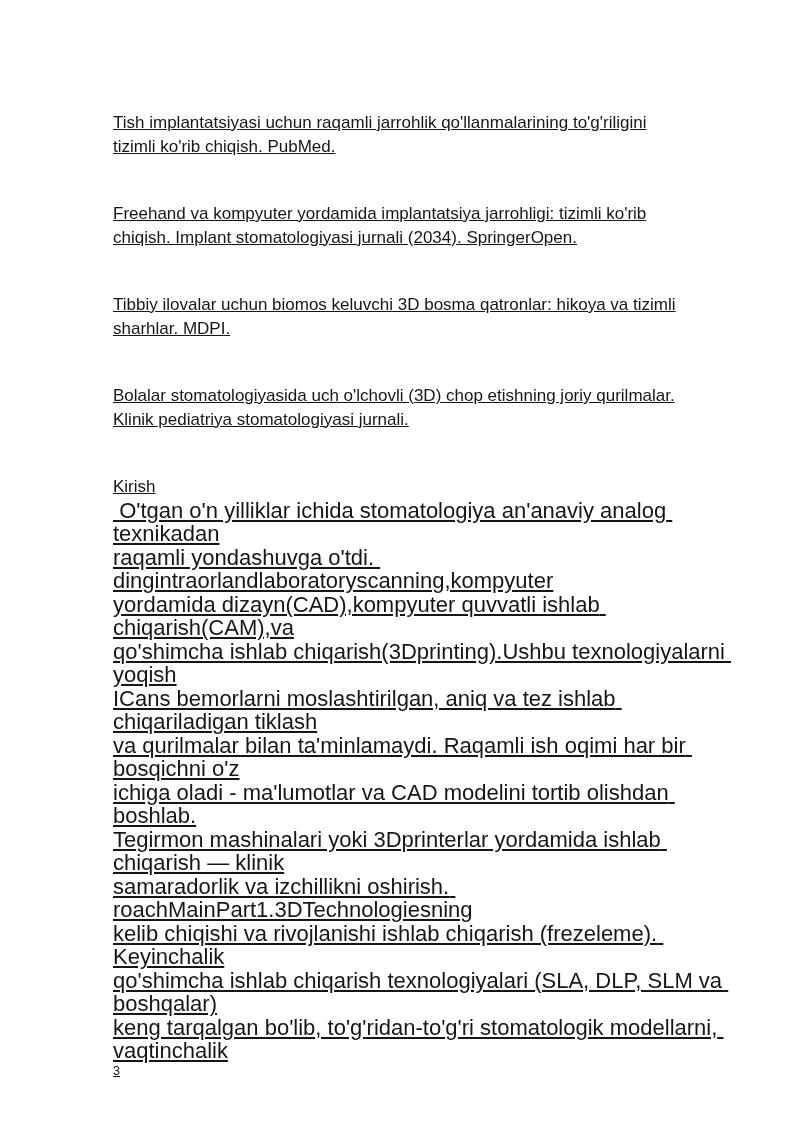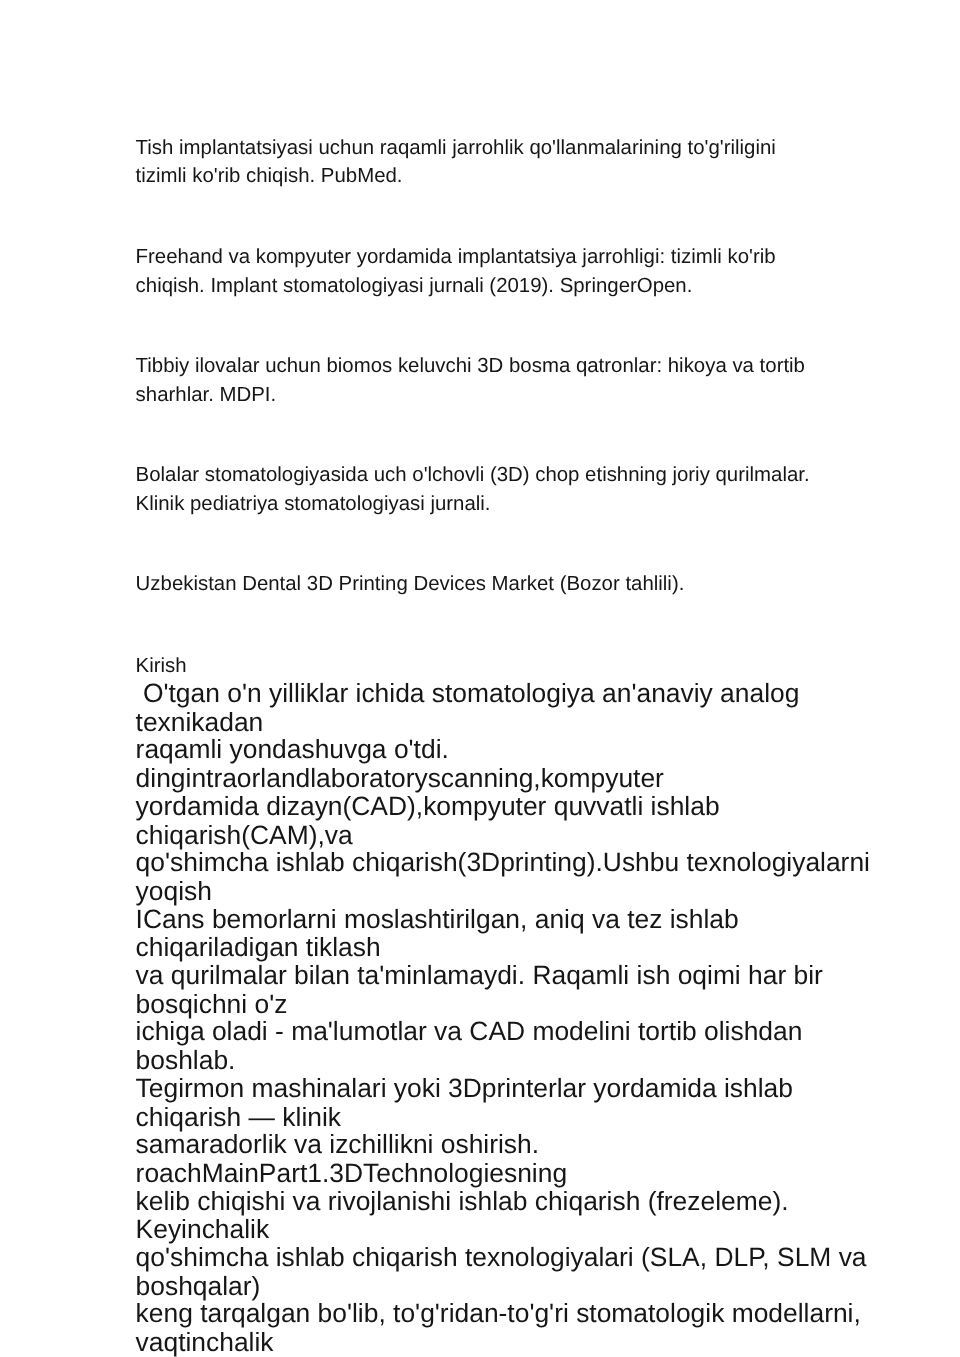--- a/index.html
+++ b/index.html
@@ -14,20 +14,21 @@
     position: relative;
     font-family: "Liberation Sans", "DejaVu Sans", sans-serif;
     color: #161616;
   }
   .page {
     box-sizing: border-box;
     width: 800px;
     height: 1004px;
     padding: 111px 70px 0 113px;
     background: #ffffff;
+    text-decoration: underline;
   }
   .para {
     font-size: 17px;
     line-height: 23.5px;
     margin: 0 0 44px 0;
     white-space: pre-wrap;
     letter-spacing: 0;
   }
   .section {
     margin-top: 15px;
@@ -51,26 +52,25 @@
     margin-top: 1px;
   }
 </style>
 </head>
 <body>
 
 <main class="page">
   <div class="para">Tish implantatsiyasi uchun raqamli jarrohlik qo'llanmalarining to'g'riligini
 tizimli ko'rib chiqish. PubMed.</div>
   <div class="para">Freehand va kompyuter yordamida implantatsiya jarrohligi: tizimli ko'rib
-chiqish. Implant stomatologiyasi jurnali (2019). SpringerOpen.</div>
-  <div class="para">Tibbiy ilovalar uchun biomos keluvchi 3D bosma qatronlar: hikoya va tortib
+chiqish. Implant stomatologiyasi jurnali (2034). SpringerOpen.</div>
+  <div class="para">Tibbiy ilovalar uchun biomos keluvchi 3D bosma qatronlar: hikoya va tizimli
 sharhlar. MDPI.</div>
   <div class="para">Bolalar stomatologiyasida uch o'lchovli (3D) chop etishning joriy qurilmalar.
 Klinik pediatriya stomatologiyasi jurnali.</div>
-  <div class="para">Uzbekistan Dental 3D Printing Devices Market (Bozor tahlili).</div>
 
   <section class="section">
     <div class="section-heading">Kirish</div>
     <div class="section-body"> O'tgan o'n yilliklar ichida stomatologiya an'anaviy analog texnikadan
 raqamli yondashuvga o'tdi. dingintraorlandlaboratoryscanning,kompyuter
 yordamida dizayn(CAD),kompyuter quvvatli ishlab chiqarish(CAM),va
 qo'shimcha ishlab chiqarish(3Dprinting).Ushbu texnologiyalarni yoqish
 ICans bemorlarni moslashtirilgan, aniq va tez ishlab chiqariladigan tiklash
 va qurilmalar bilan ta'minlamaydi. Raqamli ish oqimi har bir bosqichni o'z
 ichiga oladi - ma'lumotlar va CAD modelini tortib olishdan boshlab.

